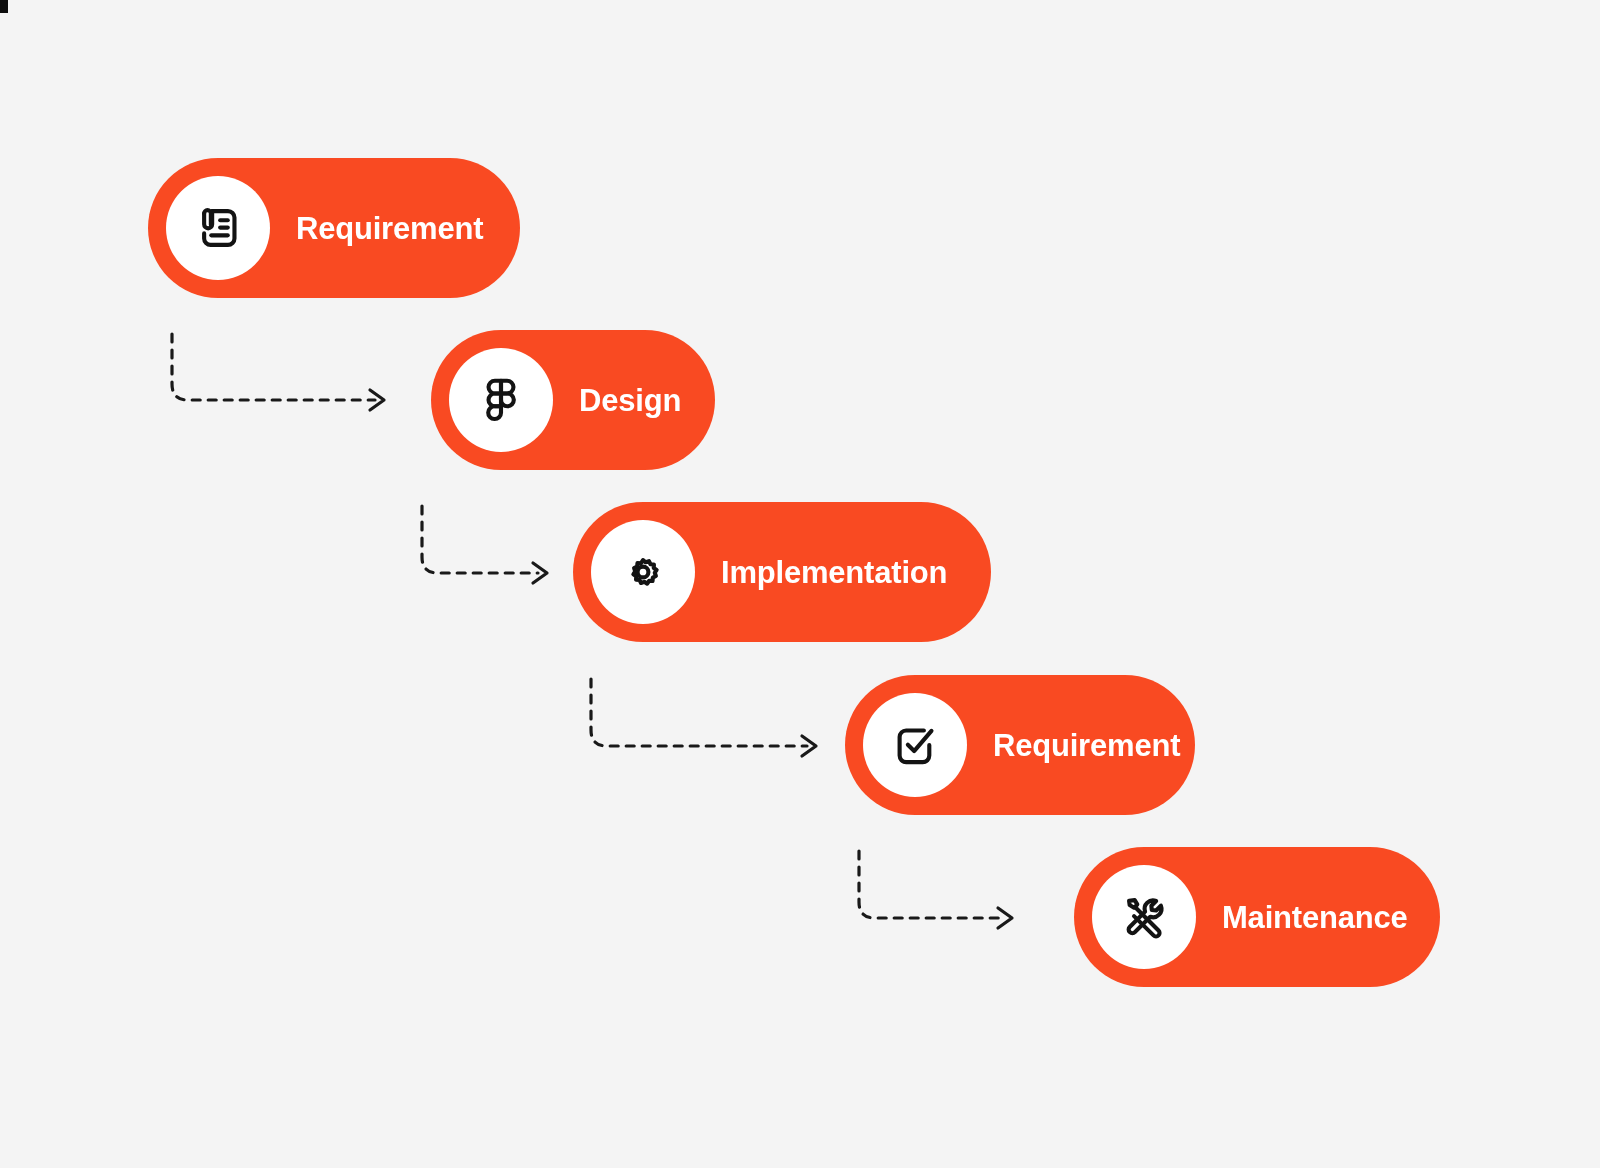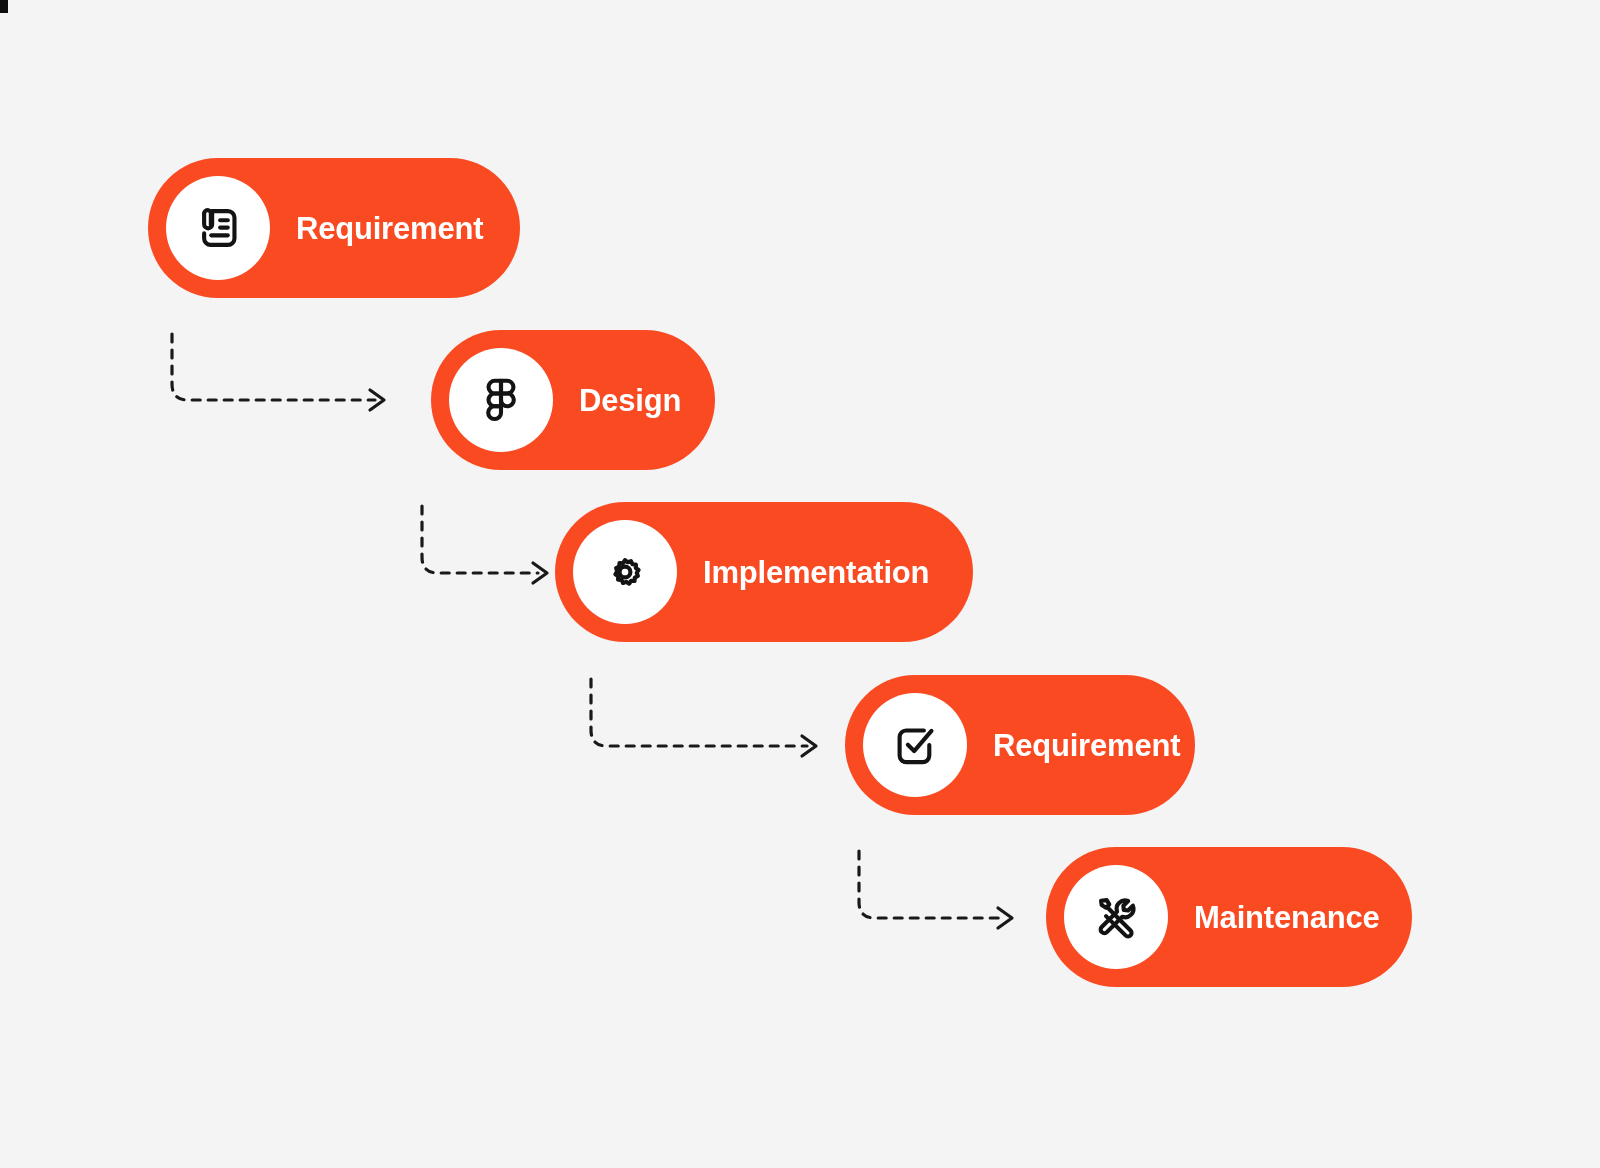--- a/index.html
+++ b/index.html
@@ -117,41 +117,41 @@
         <path d="M12 3.1H9.2a2.95 2.95 0 0 0 0 5.9H12z"></path>
         <path d="M12 3.1h2.8a2.95 2.95 0 0 1 0 5.9H12z"></path>
         <path d="M12 9H9.2a2.95 2.95 0 0 0 0 5.9H12z"></path>
         <path d="M12 9h2.8a2.95 2.95 0 1 1-2.8 2.95z"></path>
         <path d="M12 14.9H9.2a2.95 2.95 0 1 0 2.8 2.95z"></path>
       </svg>
     </div>
     <div class="step-label">Design</div>
   </div>
 
-  <div class="step-pill" style="left: 555px; top: 502px; width: 418px; text-align: right;">
+  <div class="step-pill" style="left: 573px; top: 502px; width: 418px; text-align: right;">
     <div class="step-icon-badge">
       <svg viewBox="0 0 24 24" fill="none" stroke="#131313" stroke-width="1.9" stroke-linecap="round" stroke-linejoin="round">
         <circle cx="12" cy="12" r="2.5"></circle>
         <path d="M12 3.2l1.25 1.02 1.5-.52.72 1.42 1.58.13-.1 1.59 1.34.87-.86 1.34.52 1.5-1.42.72-.13 1.59-1.59-.1-.87 1.34-1.34-.86-1.5.52-.72-1.42-1.59-.13.1-1.59-1.34-.87.86-1.34-.52-1.5 1.42-.72.13-1.59 1.59.1z" transform="translate(0 3.3)"></path>
       </svg>
     </div>
     <div class="step-label">Implementation</div>
   </div>
 
   <div class="step-pill" style="left: 845px; top: 675px; width: 350px;">
     <div class="step-icon-badge">
       <svg viewBox="0 0 24 24" fill="none" stroke="#131313" stroke-width="1.9" stroke-linecap="round" stroke-linejoin="round">
         <path d="M18.6 12v4.9a3 3 0 0 1-3 3H7.9a3 3 0 0 1-3-3V8.3a3 3 0 0 1 3-3h8.2"></path>
         <path d="M8.7 11.9l2.9 2.9 8-9.3"></path>
       </svg>
     </div>
     <div class="step-label">Requirement</div>
   </div>
 
-  <div class="step-pill" style="left: 1046px; top: 847px; width: 366px; align-items: center;">
+  <div class="step-pill" style="left: 1074px; top: 847px; width: 366px; align-items: center;">
     <div class="step-icon-badge">
       <svg viewBox="0 0 24 24" fill="none" stroke="#131313" stroke-width="1.9" stroke-linecap="round" stroke-linejoin="round">
         <path d="M17.6 4.6a3.9 3.9 0 0 0-5.1 4.9l-7.1 7.1a1.6 1.6 0 0 0 0 2.3l.1.1a1.6 1.6 0 0 0 2.3 0l7.1-7.1a3.9 3.9 0 0 0 4.9-5.1l-2.2 2.2-2-.2-.2-2z"></path>
         <path d="M5.1 4.5l2.6-.3 1.2 2-1.5 1.5-2-1.2z"></path>
         <path d="M8.2 7.7l10.5 10.5a1.6 1.6 0 0 1-2.3 2.3L7.4 11.6"></path>
       </svg>
     </div>
     <div class="step-label">Maintenance</div>
   </div>
 

